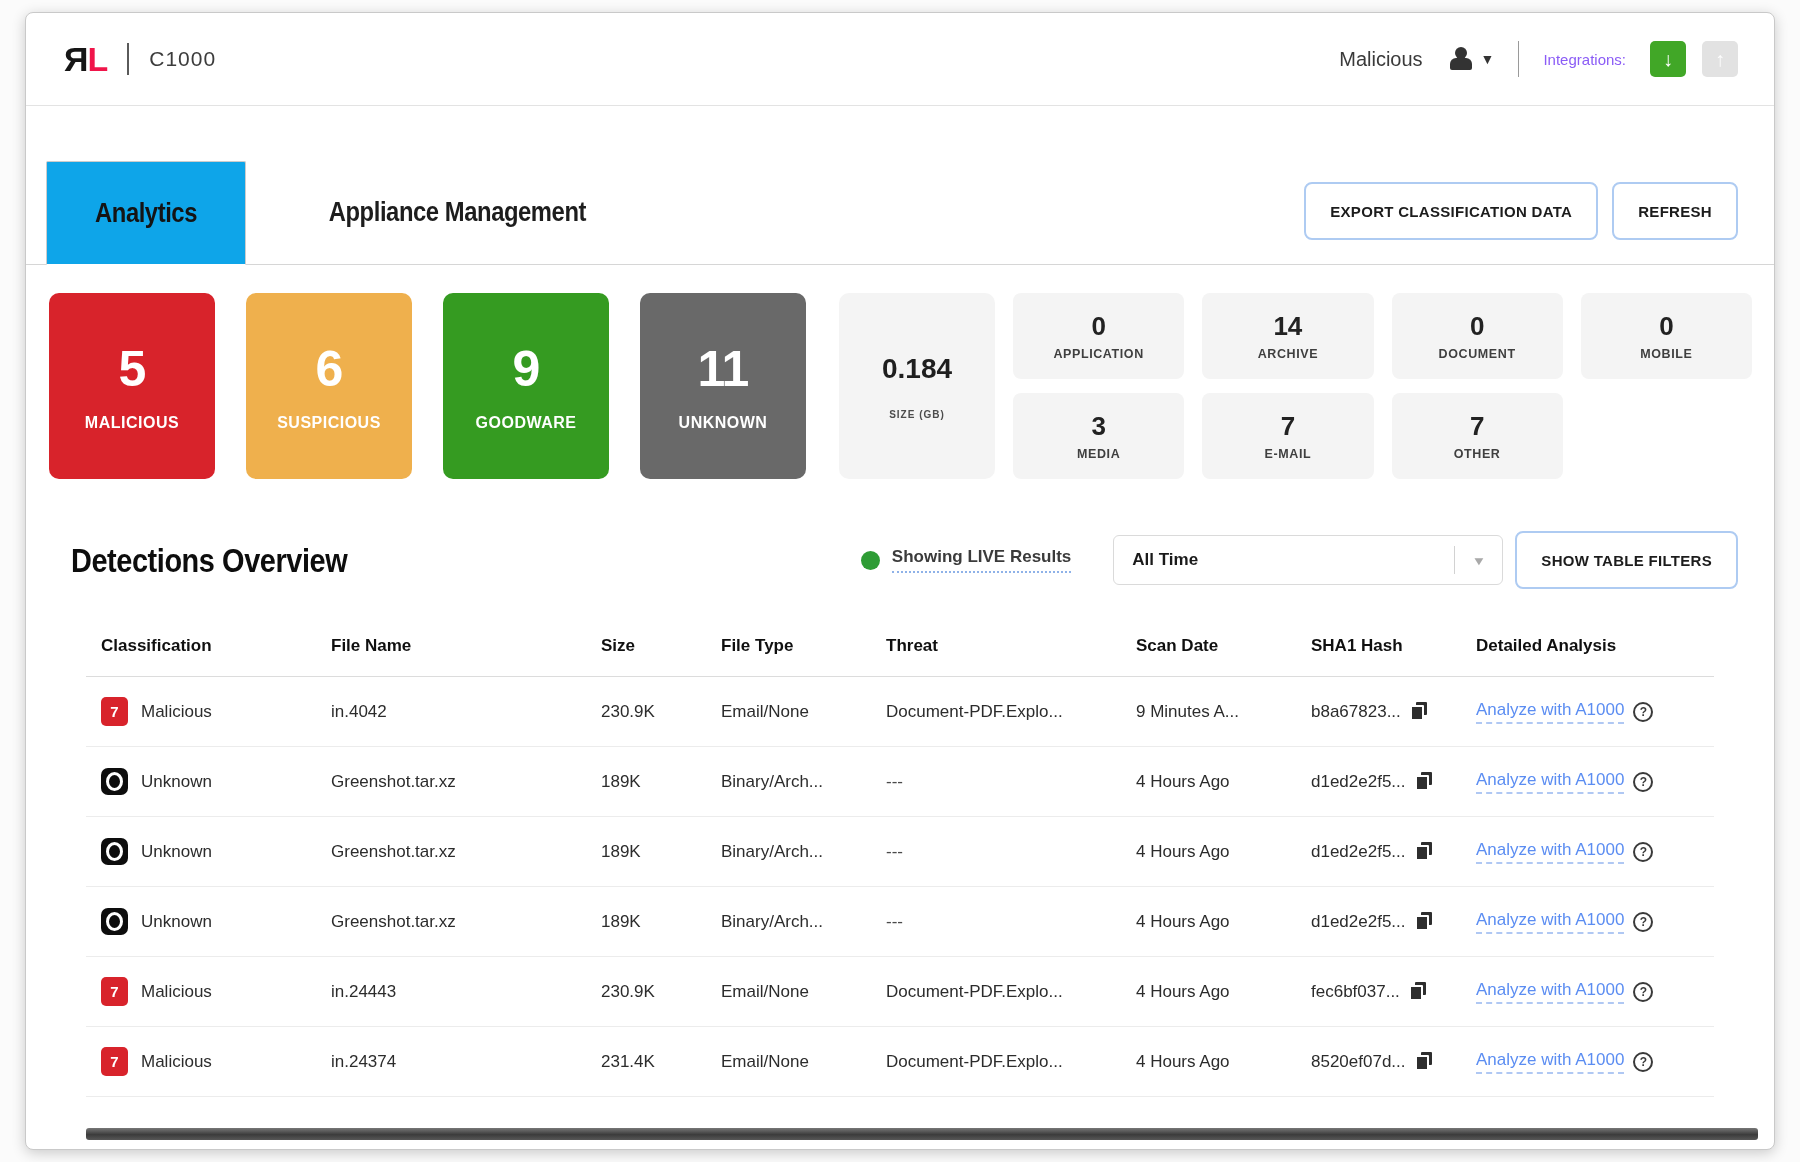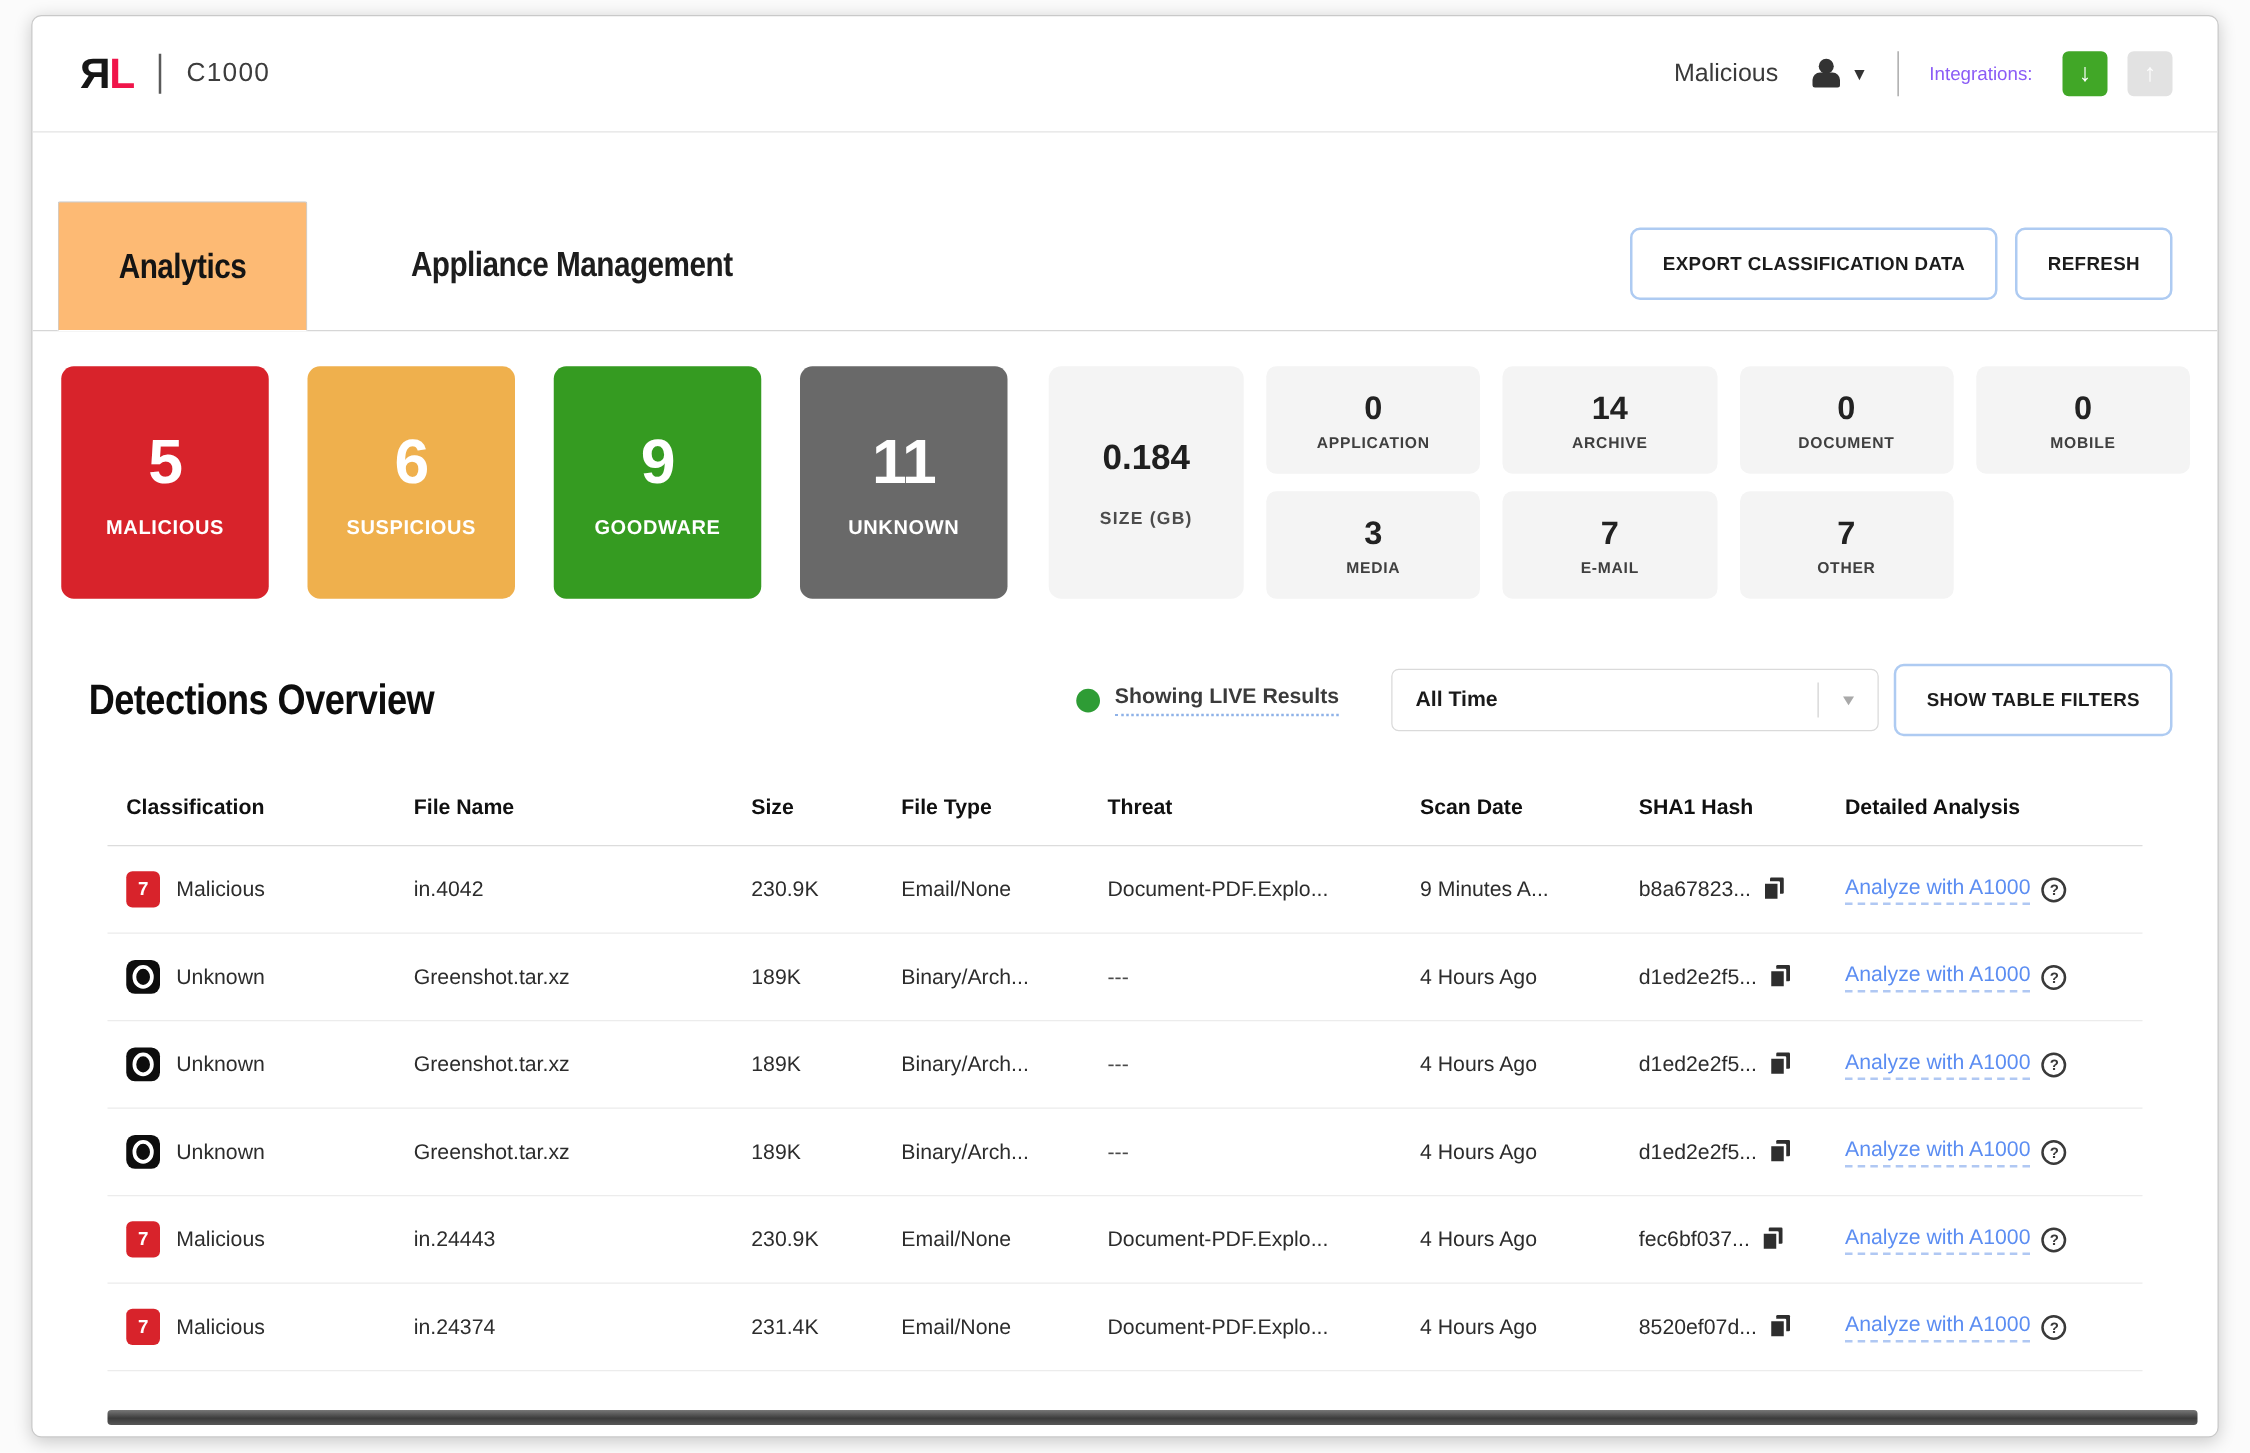--- a/index.html
+++ b/index.html
@@ -28,40 +28,40 @@
   .integrations-label { font-size:15px; color:#8b5cf6; margin-right:18px; }
   .int-btn { width:36px; height:36px; border-radius:5px; display:flex; align-items:center; justify-content:center;
              color:#fff; font-size:20px; font-weight:bold; margin-left:6px; cursor:pointer; border:none; }
   .int-btn.download { background:#41a727; }
   .int-btn.upload { background:#e2e2e2; color:#fdfdfd; margin-left:16px; }
 
   
   .tabs-row { margin-top:54px; padding-left:20px; padding-right:36px; display:flex; align-items:flex-end; border-bottom:1px solid #d6d6d6; }
   .tab { height:104px; display:flex; align-items:center; justify-content:center; font-size:28px; font-weight:bold; color:#141414; cursor:pointer; }
   .tab .condensed { display:inline-block; transform:scaleX(0.85); transform-origin:center; letter-spacing:-0.5px; white-space:nowrap; }
-  .tab.active { width:200px; background:#fdba74; border:1px solid #cccccc; border-bottom:1px solid #fff; margin-bottom:-1px; border-radius:2px 2px 0 0; }
+  .tab.active { width:200px; background:#0ea5e9; border:1px solid #cccccc; border-bottom:1px solid #fff; margin-bottom:-1px; border-radius:2px 2px 0 0; }
   .tab.inactive { padding:0 60px; color:#1d1d1d; }
   .tabs-actions { margin-left:auto; display:flex; gap:14px; align-items:center; margin-bottom:24px; }
   .btn-outline { height:58px; background:#fff; border:2px solid #aecbf2; border-radius:8px; padding:0 24px;
                  font-family:"Liberation Sans", sans-serif; font-size:15px; font-weight:bold; color:#1c1c1c; letter-spacing:0.3px; cursor:pointer; }
 
   
   .stats-row { display:flex; padding:28px 22px 0 23px; }
   .class-cards { display:flex; gap:31px; }
   .stat-card { width:166px; height:186px; border-radius:10px; display:flex; flex-direction:column; align-items:center; justify-content:center; color:#fff; }
   .stat-card .num { font-size:50px; font-weight:bold; letter-spacing:-1px; }
   .stat-card .lbl { font-size:16px; font-weight:bold; letter-spacing:0.5px; margin-top:16px; }
   .card-malicious { background:#d8232b; }
   .card-suspicious { background:#efb04d; }
   .card-goodware { background:#359b21; }
   .card-unknown { background:#696969; }
   .size-tile { width:156px; height:186px; border-radius:10px; background:#f4f4f4; margin-left:33px;
                display:flex; flex-direction:column; align-items:center; justify-content:center; }
   .size-tile .num { font-size:28px; font-weight:bold; color:#1f1f1f; }
-  .size-tile .lbl { font-size:14px; font-weight:bold; color:#4c4c4c; letter-spacing:1px; margin-top:24px; }
+  .size-tile .lbl { font-size:10px; font-weight:bold; color:#4c4c4c; letter-spacing:1px; margin-top:24px; }
   .tiles-grid { flex:1; margin-left:18px; display:grid; grid-template-columns:repeat(4,1fr); column-gap:18px; row-gap:14px; }
   .mini-tile { height:86px; background:#f4f4f4; border-radius:8px; display:flex; flex-direction:column; align-items:center; justify-content:center; }
   .mini-tile .num { font-size:26px; font-weight:bold; color:#222; }
   .mini-tile .lbl { font-size:12.5px; font-weight:bold; color:#3f3f3f; letter-spacing:0.6px; margin-top:5px; }
 
   
   .detections-header { margin:52px 36px 0 45px; display:flex; align-items:center; }
   .detections-title { font-size:34px; font-weight:bold; color:#0d0d0d; }
   .detections-title .condensed { display:inline-block; transform:scaleX(0.85); transform-origin:left center; letter-spacing:-0.5px; white-space:nowrap; }
   .live-group { margin-left:auto; display:flex; align-items:center; cursor:pointer; }

